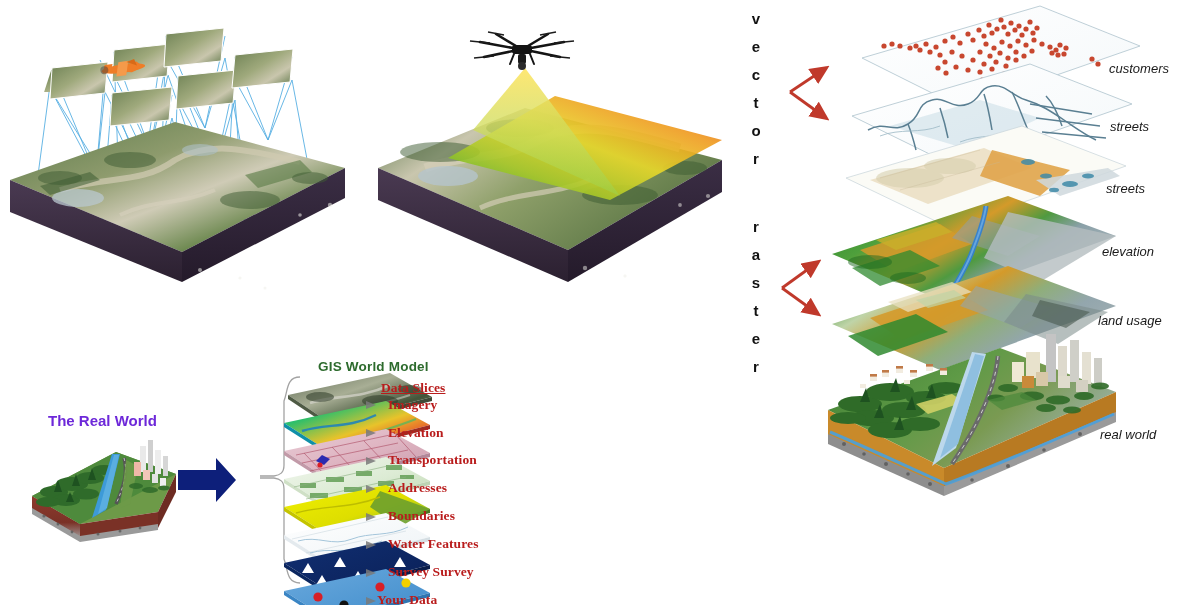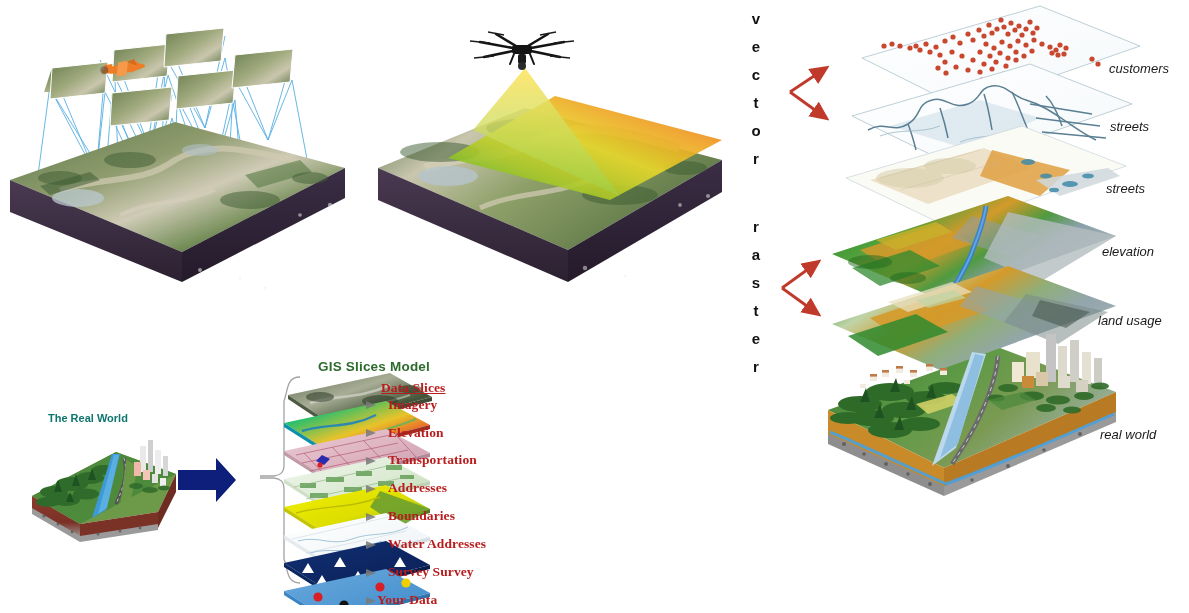--- a/index.html
+++ b/index.html
@@ -14,22 +14,22 @@
   #gis-model{left:240px;top:355px;width:300px;height:250px;}
   .gis-title{position:absolute;left:78px;top:4px;color:#2d6b2d;
              font-size:13.5px;font-weight:bold;letter-spacing:.2px;}
   .slice-label{position:absolute;color:#b91c1c;font-weight:bold;
                font-family:"Liberation Serif","DejaVu Serif",serif;
                font-size:13.5px;white-space:nowrap;letter-spacing:.1px;}
   .slice-label.head{text-decoration:underline;}
 
   
   #real-world{left:20px;top:400px;width:260px;height:160px;}
-  .rw-title{position:absolute;left:28px;top:12px;color:#0f766e;
-            font-size:11px;font-weight:bold;}
+  .rw-title{position:absolute;left:28px;top:12px;color:#6d28d9;
+            font-size:15px;font-weight:bold;}
 
   
   #layer-stack{left:740px;top:0px;width:449px;height:613px;}
   .vword{position:absolute;font-weight:bold;font-size:15px;color:#111;
          text-align:center;width:20px;}
   .lyr-label{position:absolute;font-style:italic;font-size:13px;color:#1a1a1a;
              white-space:nowrap;font-family:"Liberation Sans","DejaVu Sans",sans-serif;}
 
   
   #aerial{left:0px;top:0px;width:370px;height:300px;}
@@ -281,21 +281,21 @@
       <ellipse cx="144" cy="88" rx="6" ry="2.6"></ellipse>
     </g>
 
     <g>
       <polygon points="158,70 196,70 196,58 216,80 196,102 196,90 158,90" fill="#0d1f7a"></polygon>
     </g>
   </svg>
 </div>
 
 <div class="panel" id="gis-model">
-  <div class="gis-title">GIS Slices Model</div>
+  <div class="gis-title">GIS World Model</div>
 
   <svg class="svgwrap" width="300" height="250" viewBox="0 0 300 250">
     <defs>
       <linearGradient id="s1" x1="0" y1="0" x2="1" y2="1">
           <stop offset="0%" stop-color="#5f6b54"></stop>
           <stop offset="40%" stop-color="#a8ae95"></stop>
           <stop offset="70%" stop-color="#44553a"></stop>
           <stop offset="100%" stop-color="#7b8a68"></stop>
         </linearGradient>
       <linearGradient id="s2" x1="0" y1="0" x2="1" y2="1">
@@ -456,21 +456,21 @@
         <polygon points="126,242 136,246 126,250"></polygon>
     </g>
   </svg>
 
   <div class="slice-label head" style="left:141px;top:25px;">Data Slices</div>
   <div class="slice-label" style="left:148px;top:42px;">Imagery</div>
   <div class="slice-label" style="left:148px;top:70px;">Elevation</div>
   <div class="slice-label" style="left:148px;top:97px;">Transportation</div>
   <div class="slice-label" style="left:148px;top:125px;">Addresses</div>
   <div class="slice-label" style="left:148px;top:153px;text-align:right;">Boundaries</div>
-  <div class="slice-label" style="left:148px;top:181px;">Water Addresses</div>
+  <div class="slice-label" style="left:148px;top:181px;">Water Features</div>
   <div class="slice-label" style="left:148px;top:209px;">Survey Survey</div>
   <div class="slice-label" style="left:137px;top:237px;">Your Data</div>
 </div>
 
 <div class="panel" id="layer-stack">
   <svg class="svgwrap" width="449" height="613" viewBox="0 0 449 613">
     <defs>
       <linearGradient id="pl" x1="0" y1="0" x2="1" y2="1">
         <stop offset="0%" stop-color="#ffffff"></stop>
           <stop offset="100%" stop-color="#f4f8fa"></stop>

